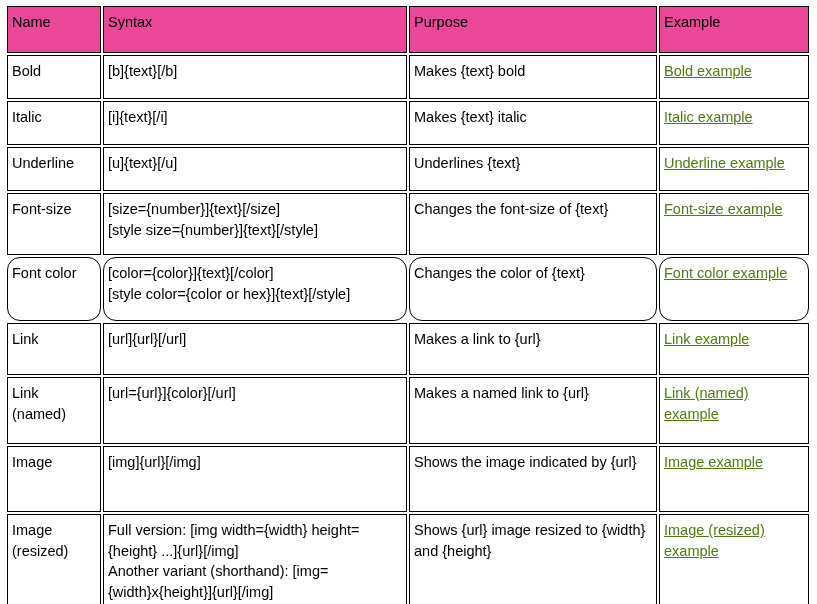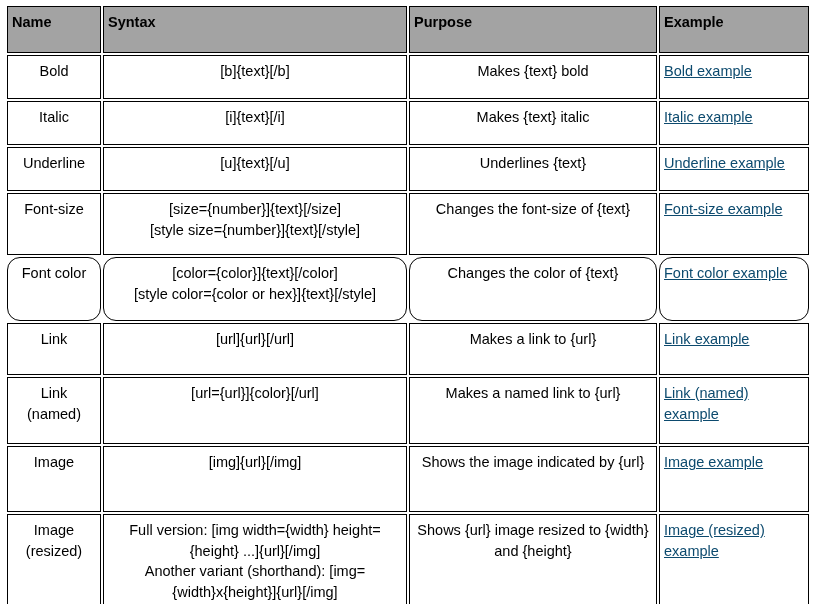--- a/index.html
+++ b/index.html
@@ -44,42 +44,42 @@
     padding: 5px 4px 4px 4px;
     font-size: 14.5px;
     line-height: 1.42;
     text-align: left;
     word-wrap: break-word;
     overflow-wrap: break-word;
     background: #ffffff;
   }
 
   table.syntax-table thead th {
-    background: #a3a3a3;
-    font-weight: bold;
+    background: #ec4899;
+    font-weight: normal;
     height: 36px;
   }
 
-  .cell-line { display: block; white-space: pre-wrap; text-align: center; }
+  .cell-line { display: block; white-space: pre-wrap; }
 
   td.cell-name,
   td.cell-syntax,
   td.cell-purpose,
   td.cell-example { height: 33px; }
 
   .row-h-1 td { height: 33px; }
   .row-h-2 td { height: 51px; }
   .row-h-3 td { height: 53px; border-radius: 13px; }
   .row-h-4 td { height: 41px; margin-top: 38px; }
   .row-h-5 td { height: 56px; }
   .row-h-6 td { height: 55px; }
   .row-h-7 td { height: 90px; }
 
   a.example-link {
-    color: #0c4a6e;
+    color: #4d7c0f;
     text-decoration: underline;
     cursor: pointer;
   }
 </style>
 </head>
 <body>
 
 <div class="page">
   <table class="syntax-table">
     <colgroup>

